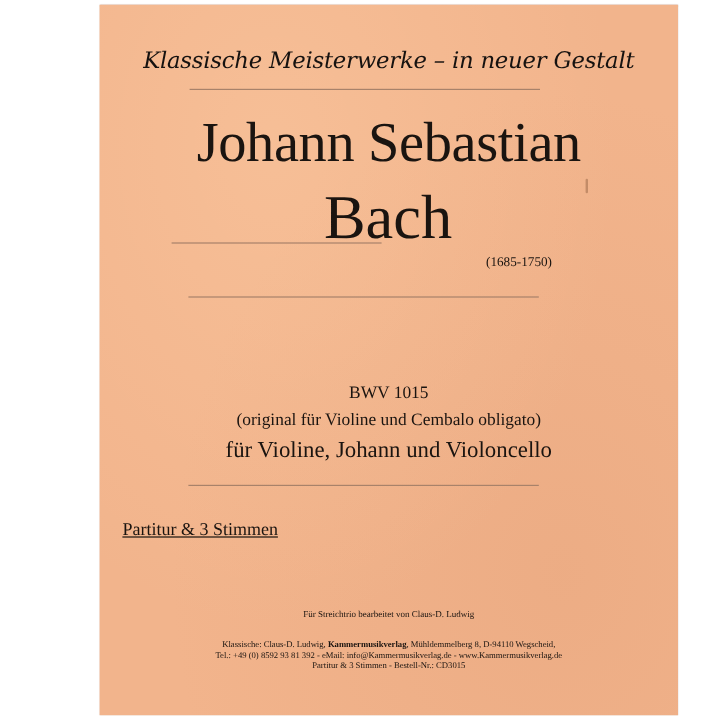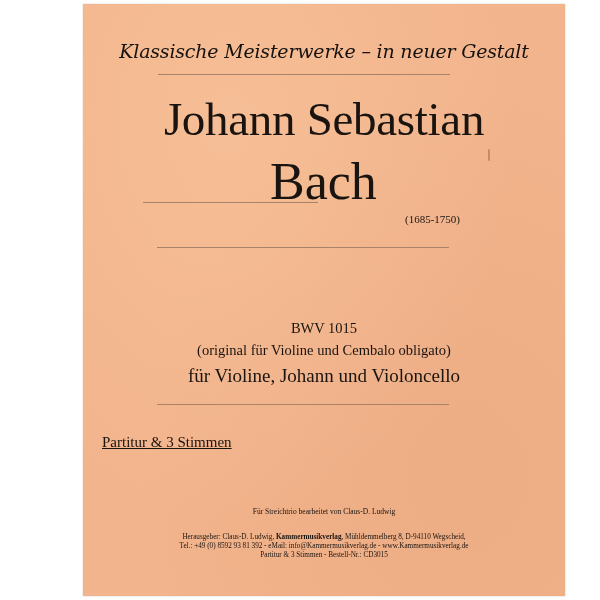--- a/index.html
+++ b/index.html
@@ -153,18 +153,18 @@
   <div class="instruments">für Violine, Johann und Violoncello</div>
 
   <div class="rule rule-4"></div>
 
   <div class="edition">Partitur &amp; 3 Stimmen</div>
 
   <div class="arranger">Für Streichtrio bearbeitet von Claus-D. Ludwig</div>
 
   <div class="imprint">
     <div>
-      <span>Herausgeber: Claus-D. Ludwig, </span><span class="bold">Kammermusikverlag</span><span>, Mühldemmelberg 8, D-94110 Wegscheid,</span>
+      <span>Klassische: Claus-D. Ludwig, </span><span class="bold">Kammermusikverlag</span><span>, Mühldemmelberg 8, D-94110 Wegscheid,</span>
     </div>
     <div>Tel.: +49 (0) 8592 93 81 392 - eMail: info@Kammermusikverlag.de - www.Kammermusikverlag.de</div>
     <div>Partitur &amp; 3 Stimmen - Bestell-Nr.: CD3015</div>
   </div>
 </div>
 
 </body></html>

